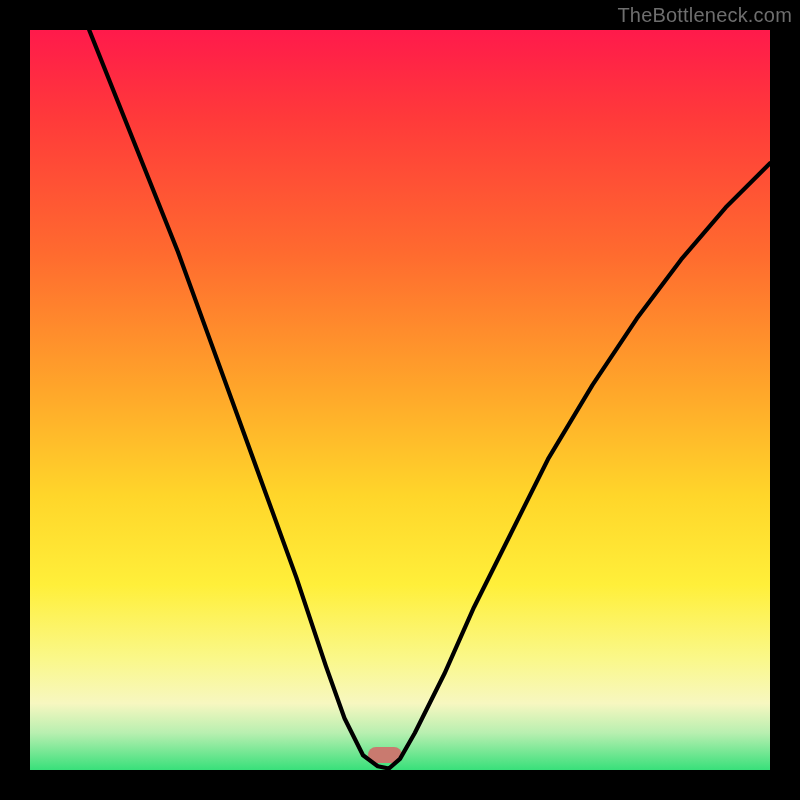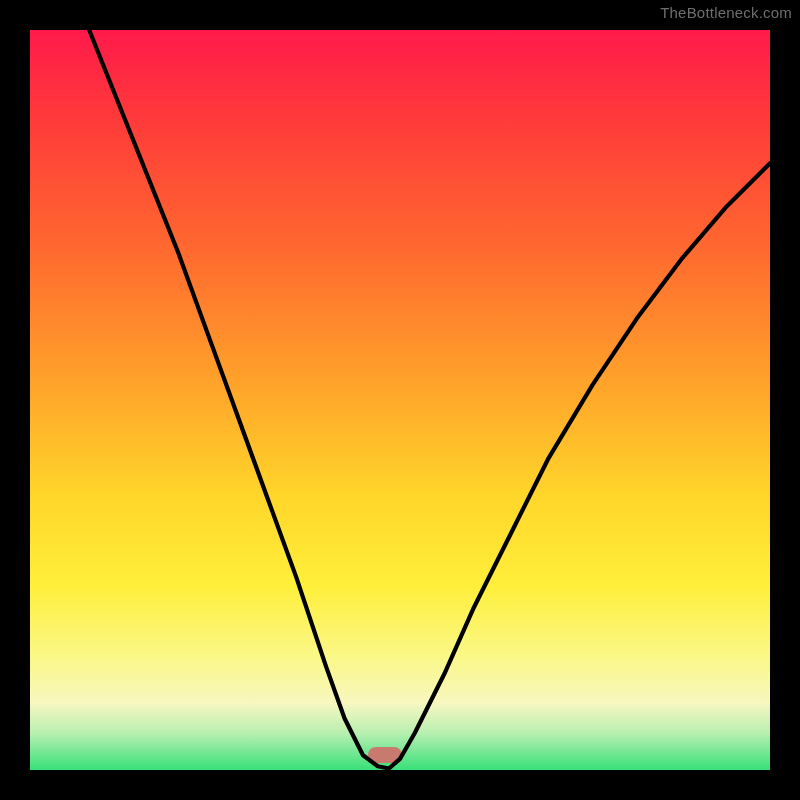--- a/index.html
+++ b/index.html
@@ -52,21 +52,21 @@
     top: 0;
     width: 740px;
     height: 740px;
     pointer-events: none;
   }
   .watermark {
     position: absolute;
     top: 4px;
     right: 8px;
     color: #6e6e6e;
-    font-size: 15px;
+    font-size: 20px;
     font-weight: 500;
     letter-spacing: 0.2px;
     user-select: none;
   }
 </style>
 </head>
 <body>
 
 <div class="frame">
 

